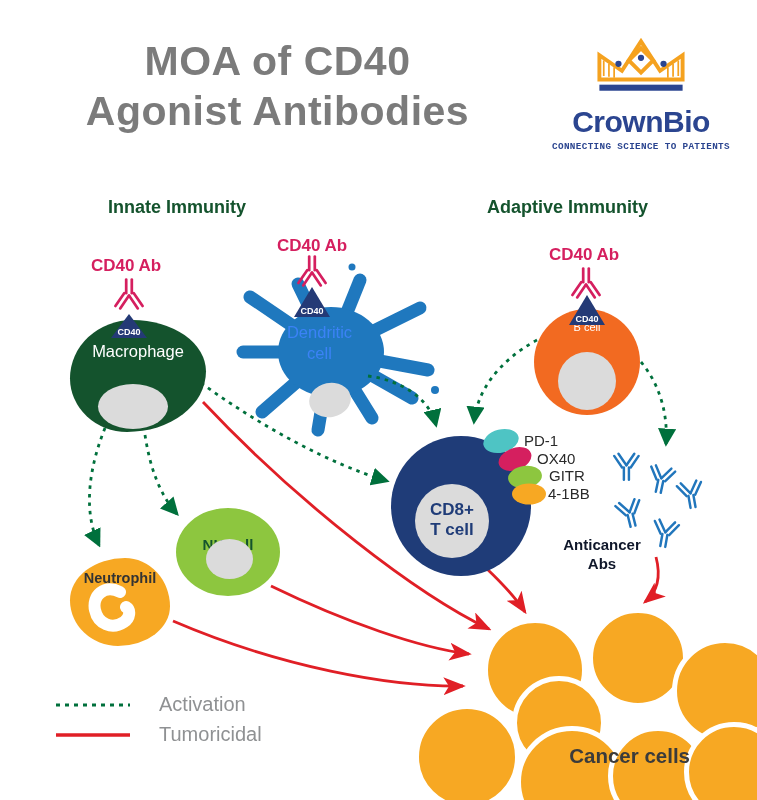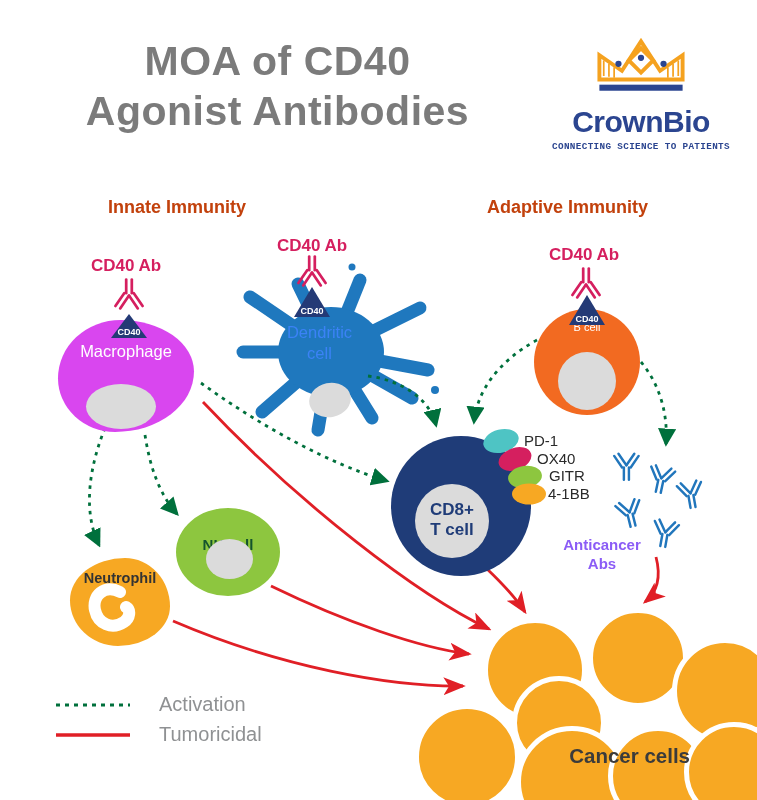--- a/index.html
+++ b/index.html
@@ -11,47 +11,47 @@
   .cell{position:absolute;z-index:2;}
   .lbl{position:absolute;z-index:4;}
 
   
   .title{left:50px;top:36px;width:455px;text-align:center;font-size:41px;font-weight:bold;
          color:#7B7B7B;line-height:50px;letter-spacing:.5px;}
   .logo{left:543px;top:26px;width:196px;text-align:center;}
   .brand{font-size:30px;font-weight:bold;color:#2B4590;letter-spacing:-.5px;margin-top:1px;}
   .tagline{font-size:9.3px;font-weight:bold;color:#2B4590;letter-spacing:.35px;margin-top:2px;font-family:Liberation Mono, monospace;}
 
-  .header{font-size:18px;font-weight:bold;color:#c2410c;}
+  .header{font-size:18px;font-weight:bold;color:#14532d;}
   .innate{left:108px;top:197px;}
   .adaptive{left:487px;top:197px;}
 
   .cd40ab{width:80px;text-align:center;font-size:17px;font-weight:600;color:#D51F5F;}
 
   
-  .macrophage{left:58px;top:320px;width:136px;height:112px;background:#d946ef;
+  .macrophage{left:70px;top:320px;width:136px;height:112px;background:#14532d;
               border-radius:46% 54% 58% 42% / 52% 46% 54% 48%;}
   .bcell{left:534px;top:309px;width:106px;height:106px;background:#F26A21;border-radius:50%;}
   .cd8{left:391px;top:436px;width:140px;height:140px;background:#1F3C78;border-radius:50%;}
   .nk{left:176px;top:508px;width:104px;height:88px;background:#8DC63F;border-radius:50%;}
   .neutro{left:70px;top:558px;width:100px;height:88px;background:#F7A823;
           border-radius:55% 45% 52% 48% / 48% 55% 45% 52%;}
   .nucleus{position:absolute;background:#DBDBDB;border-radius:50%;}
   .cell-text{position:absolute;width:100%;text-align:center;color:#fff;}
 
   .cd8-nucleus{left:24px;top:48px;width:74px;height:74px;}
   .cd8-text{color:#1F3C78;font-size:17px;font-weight:bold;line-height:20px;text-align:center;padding-top:16px;}
 
   .cancer-cell{position:absolute;background:#F7A823;border:5px solid #fff;border-radius:50%;
                box-sizing:border-box;z-index:2;}
   .cancer-lbl{left:500px;top:744px;width:190px;text-align:right;font-size:20.5px;font-weight:bold;color:#3B3B3B;}
 
   .receptor-lbl{font-size:15px;font-weight:500;color:#2A2A2A;}
   .anticancer{left:550px;top:535px;width:104px;text-align:center;font-size:15px;font-weight:600;
-              color:#8b5cf6;line-height:19px;}
+              color:#0f172a;line-height:19px;}
 
   .legend-row{position:absolute;display:flex;align-items:center;gap:27px;z-index:4;}
   .legend-row span{font-size:20px;color:#8F9193;}
   .lg1{left:54px;top:693px;}
   .lg2{left:54px;top:723px;}
 </style>
 </head>
 <body>
 
 <div class="canvas">

